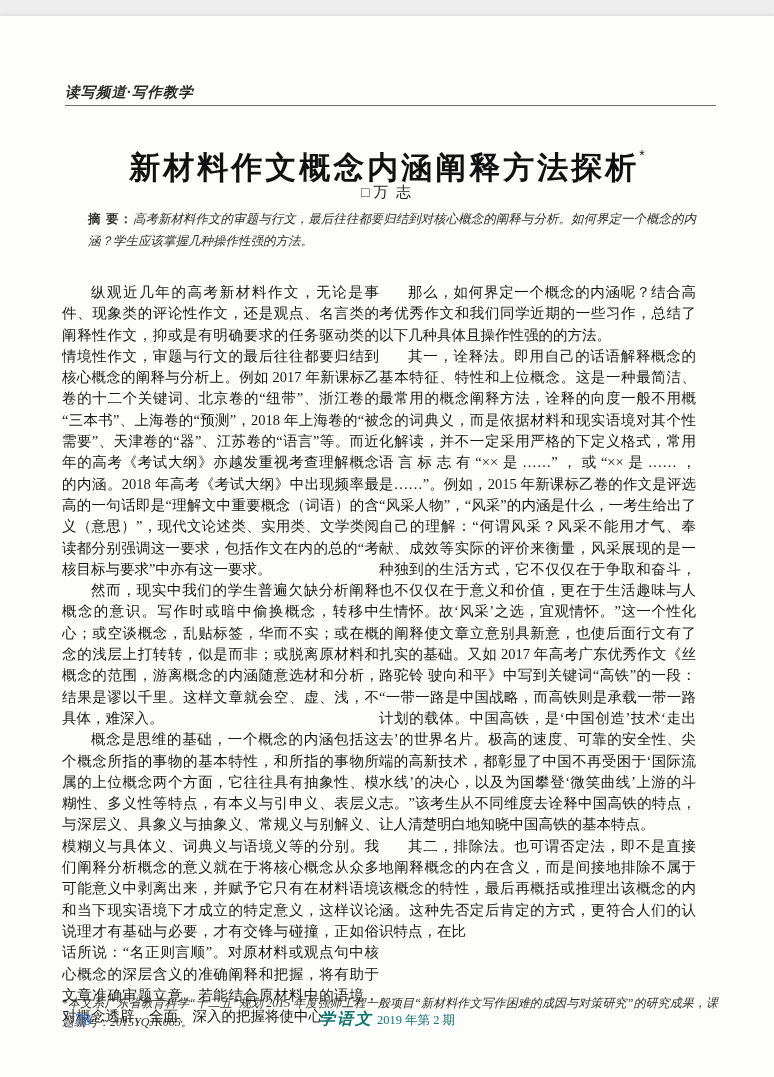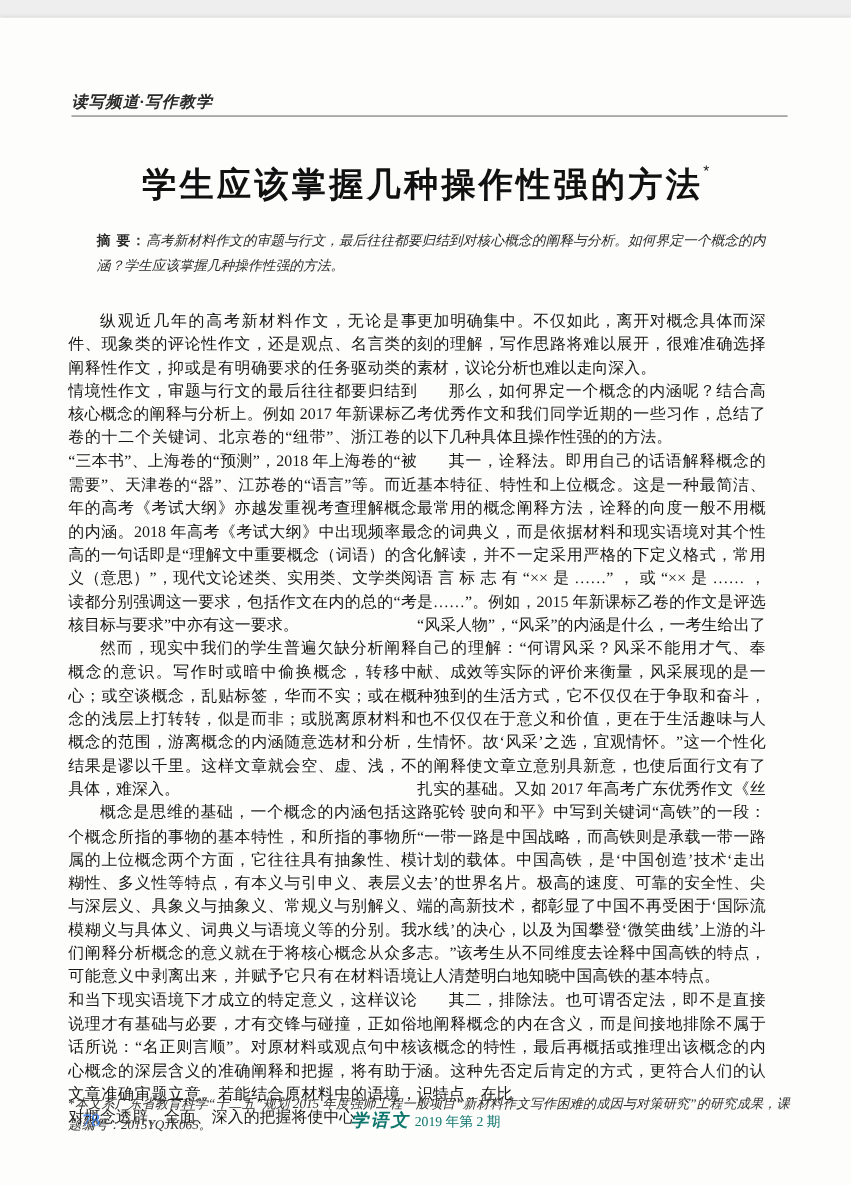--- a/index.html
+++ b/index.html
@@ -86,35 +86,35 @@
   .journal-issue{font-size:12.5px;}
 </style>
 </head>
 <body>
 
 <div class="page">
 
   <div class="kicker">读写频道·写作教学</div>
   <div class="kicker-rule"></div>
 
-  <h1 class="title"><span>学生应该掌握几种操作性强的方法</span><sup>*</sup></h1>
+  <h1 class="title"><span>新材料作文概念内涵阐释方法探析</span><sup>*</sup></h1>
 
+  <div class="author"><span class="box">□</span><span>万  志</span></div>
 
   <div class="abstract">
     <p><span class="lab">摘  要：</span><span>高考新材料作文的审题与行文，最后往往都要归结到对核心概念的阐释与分析。如何界定一个概念的内涵？学生应该掌握几种操作性强的方法。</span></p>
   </div>
 
   <div class="columns">
     <div class="col">
       <p>纵观近几年的高考新材料作文，无论是事件、现象类的评论性作文，还是观点、名言类的阐释性作文，抑或是有明确要求的任务驱动类的情境性作文，审题与行文的最后往往都要归结到核心概念的阐释与分析上。例如 2017 年新课标乙卷的十二个关键词、北京卷的“纽带”、浙江卷的“三本书”、上海卷的“预测”，2018 年上海卷的“被需要”、天津卷的“器”、江苏卷的“语言”等。而近年的高考《考试大纲》亦越发重视考查理解概念的内涵。2018 年高考《考试大纲》中出现频率最高的一句话即是“理解文中重要概念（词语）的含义（意思）”，现代文论述类、实用类、文学类阅读都分别强调这一要求，包括作文在内的总的“考核目标与要求”中亦有这一要求。</p>
       <p>然而，现实中我们的学生普遍欠缺分析阐释概念的意识。写作时或暗中偷换概念，转移中心；或空谈概念，乱贴标签，华而不实；或在概念的浅层上打转转，似是而非；或脱离原材料和概念的范围，游离概念的内涵随意选材和分析，结果是谬以千里。这样文章就会空、虚、浅，不具体，难深入。</p>
       <p>概念是思维的基础，一个概念的内涵包括这个概念所指的事物的基本特性，和所指的事物所属的上位概念两个方面，它往往具有抽象性、模糊性、多义性等特点，有本义与引申义、表层义与深层义、具象义与抽象义、常规义与别解义、模糊义与具体义、词典义与语境义等的分别。我们阐释分析概念的意义就在于将核心概念从众多可能意义中剥离出来，并赋予它只有在材料语境和当下现实语境下才成立的特定意义，这样议论说理才有基础与必要，才有交锋与碰撞，正如俗话所说：“名正则言顺”。对原材料或观点句中核心概念的深层含义的准确阐释和把握，将有助于文章准确审题立意。若能结合原材料中的语境，对概念透辟、全面、深入的把握将使中心</p>
     </div>
     <div class="col">
-      <p class="cont">更加明确集中。不仅如此，离开对概念具体而深刻的理解，写作思路将难以展开，很难准确选择素材，议论分析也难以走向深入。</p>
       <p>那么，如何界定一个概念的内涵呢？结合高考优秀作文和我们同学近期的一些习作，总结了以下几种具体且操作性强的的方法。</p>
       <p>其一，诠释法。即用自己的话语解释概念的基本特征、特性和上位概念。这是一种最简洁、最常用的概念阐释方法，诠释的向度一般不用概念的词典义，而是依据材料和现实语境对其个性化解读，并不一定采用严格的下定义格式，常用语言标志有“××是……”，或“××是……，是……”。例如，2015 年新课标乙卷的作文是评选“风采人物”，“风采”的内涵是什么，一考生给出了自己的理解：“何谓风采？风采不能用才气、奉献、成效等实际的评价来衡量，风采展现的是一种独到的生活方式，它不仅仅在于争取和奋斗，也不仅仅在于意义和价值，更在于生活趣味与人生情怀。故‘风采’之选，宜观情怀。”这一个性化的阐释使文章立意别具新意，也使后面行文有了扎实的基础。又如 2017 年高考广东优秀作文《丝路驼铃  驶向和平》中写到关键词“高铁”的一段：“一带一路是中国战略，而高铁则是承载一带一路计划的载体。中国高铁，是‘中国创造’技术‘走出去’的世界名片。极高的速度、可靠的安全性、尖端的高新技术，都彰显了中国不再受困于‘国际流水线’的决心，以及为国攀登‘微笑曲线’上游的斗志。”该考生从不同维度去诠释中国高铁的特点，让人清楚明白地知晓中国高铁的基本特点。</p>
       <p>其二，排除法。也可谓否定法，即不是直接地阐释概念的内在含义，而是间接地排除不属于该概念的特性，最后再概括或推理出该概念的内涵。这种先否定后肯定的方式，更符合人们的认识特点，在比</p>
     </div>
   </div>
 
   <div class="footnote"><span class="mark">*</span><span>本文系广东省教育科学“十二五”规划 2015 年度强师工程一般项目“新材料作文写作困难的成因与对策研究”的研究成果，课题编号：2015YQJK065。</span></div>
 
   <div class="footer-pageno">78</div>
   <div class="footer-center">

